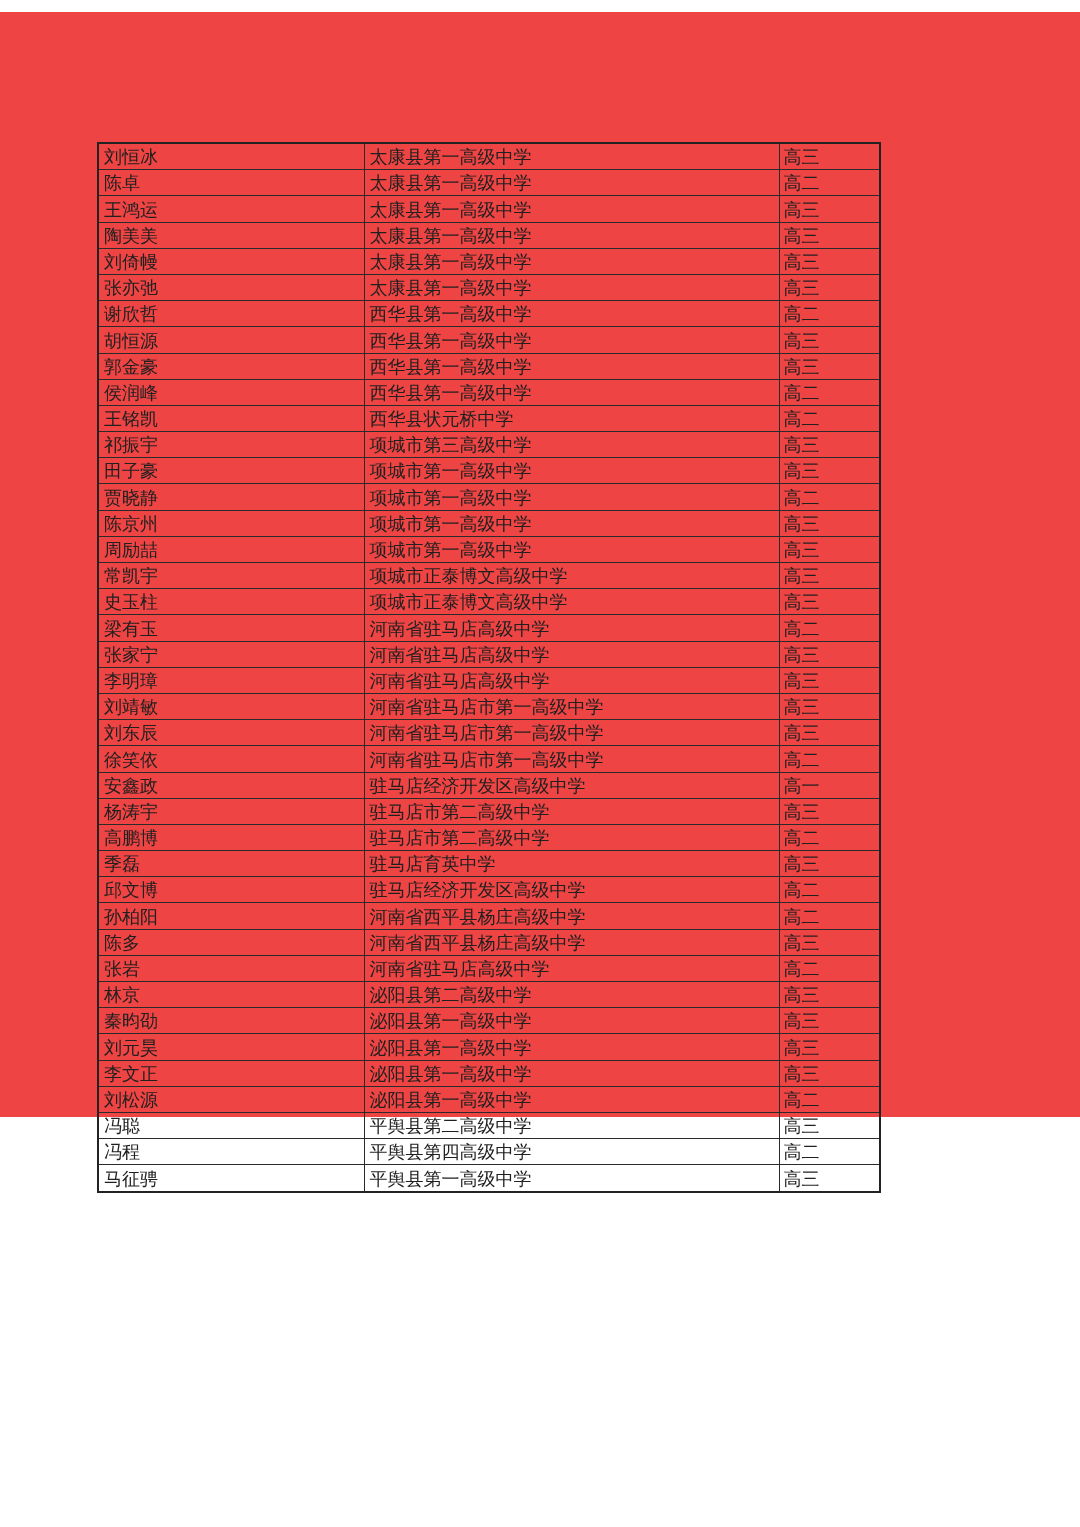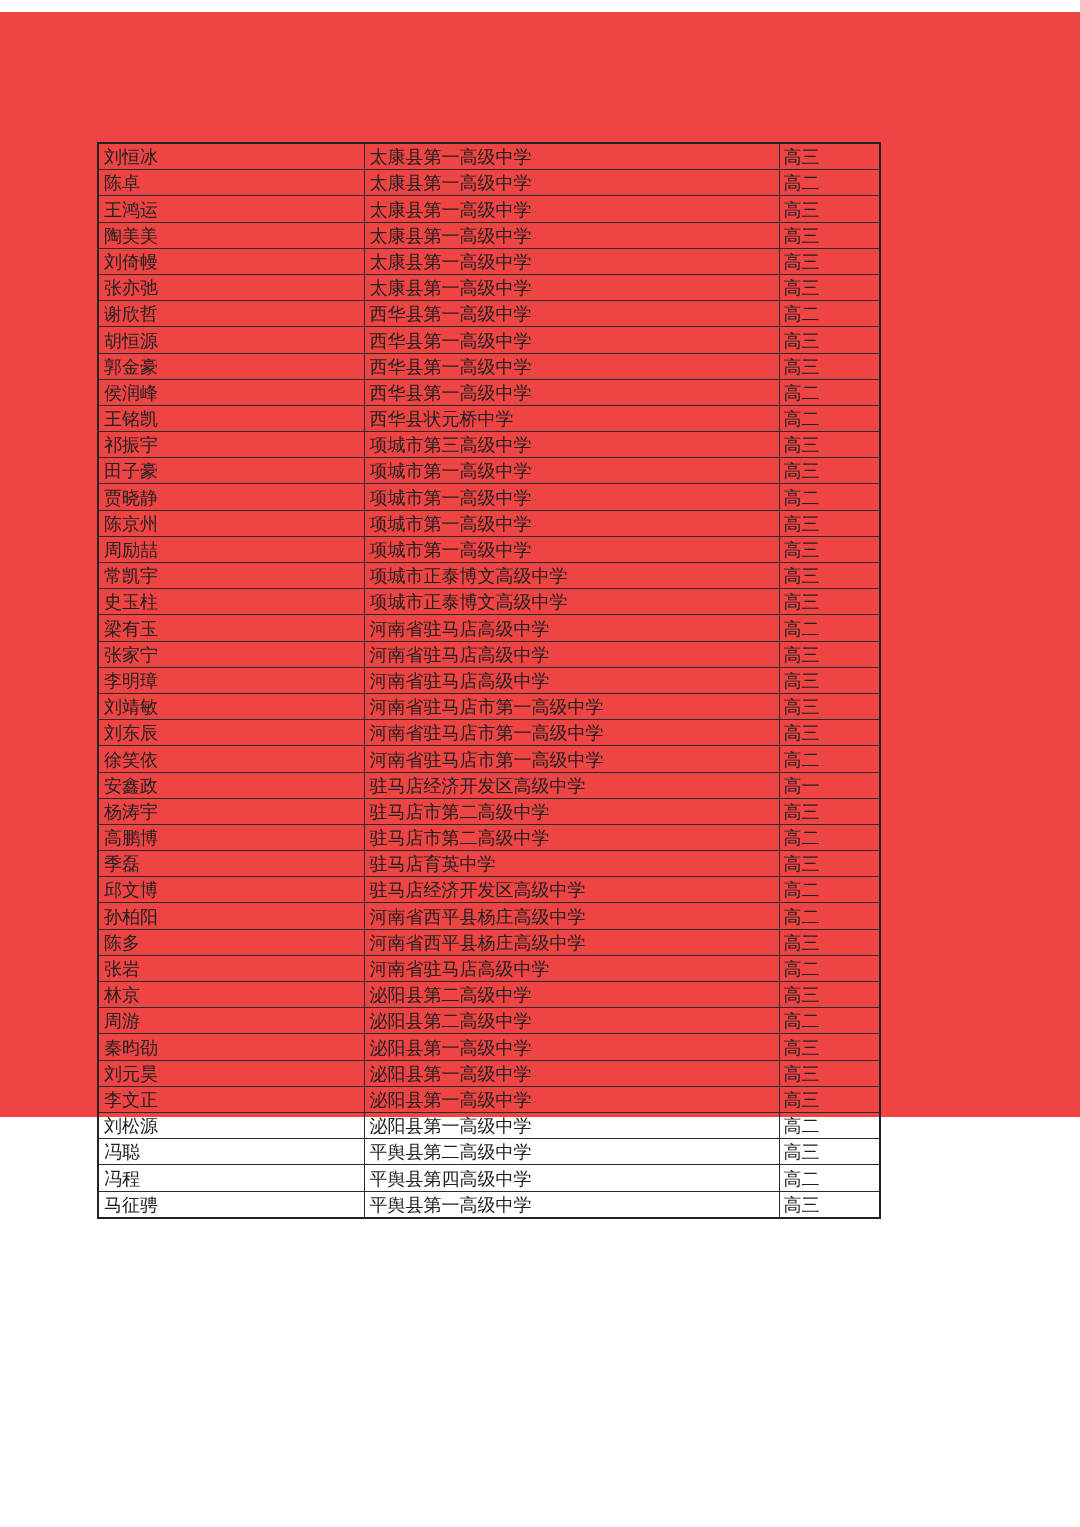--- a/index.html
+++ b/index.html
@@ -219,25 +219,20 @@
           <td>张岩</td>
           <td>河南省驻马店高级中学</td>
           <td class="grade">高二</td>
         </tr>
         <tr>
           <td>林京</td>
           <td>泌阳县第二高级中学</td>
           <td class="grade">高三</td>
         </tr>
         <tr>
-          <td>周游</td>
-          <td>泌阳县第二高级中学</td>
-          <td class="grade">高二</td>
-        </tr>
-        <tr>
           <td>秦昀劭</td>
           <td>泌阳县第一高级中学</td>
           <td class="grade">高三</td>
         </tr>
         <tr>
           <td>刘元昊</td>
           <td>泌阳县第一高级中学</td>
           <td class="grade">高三</td>
         </tr>
         <tr>

